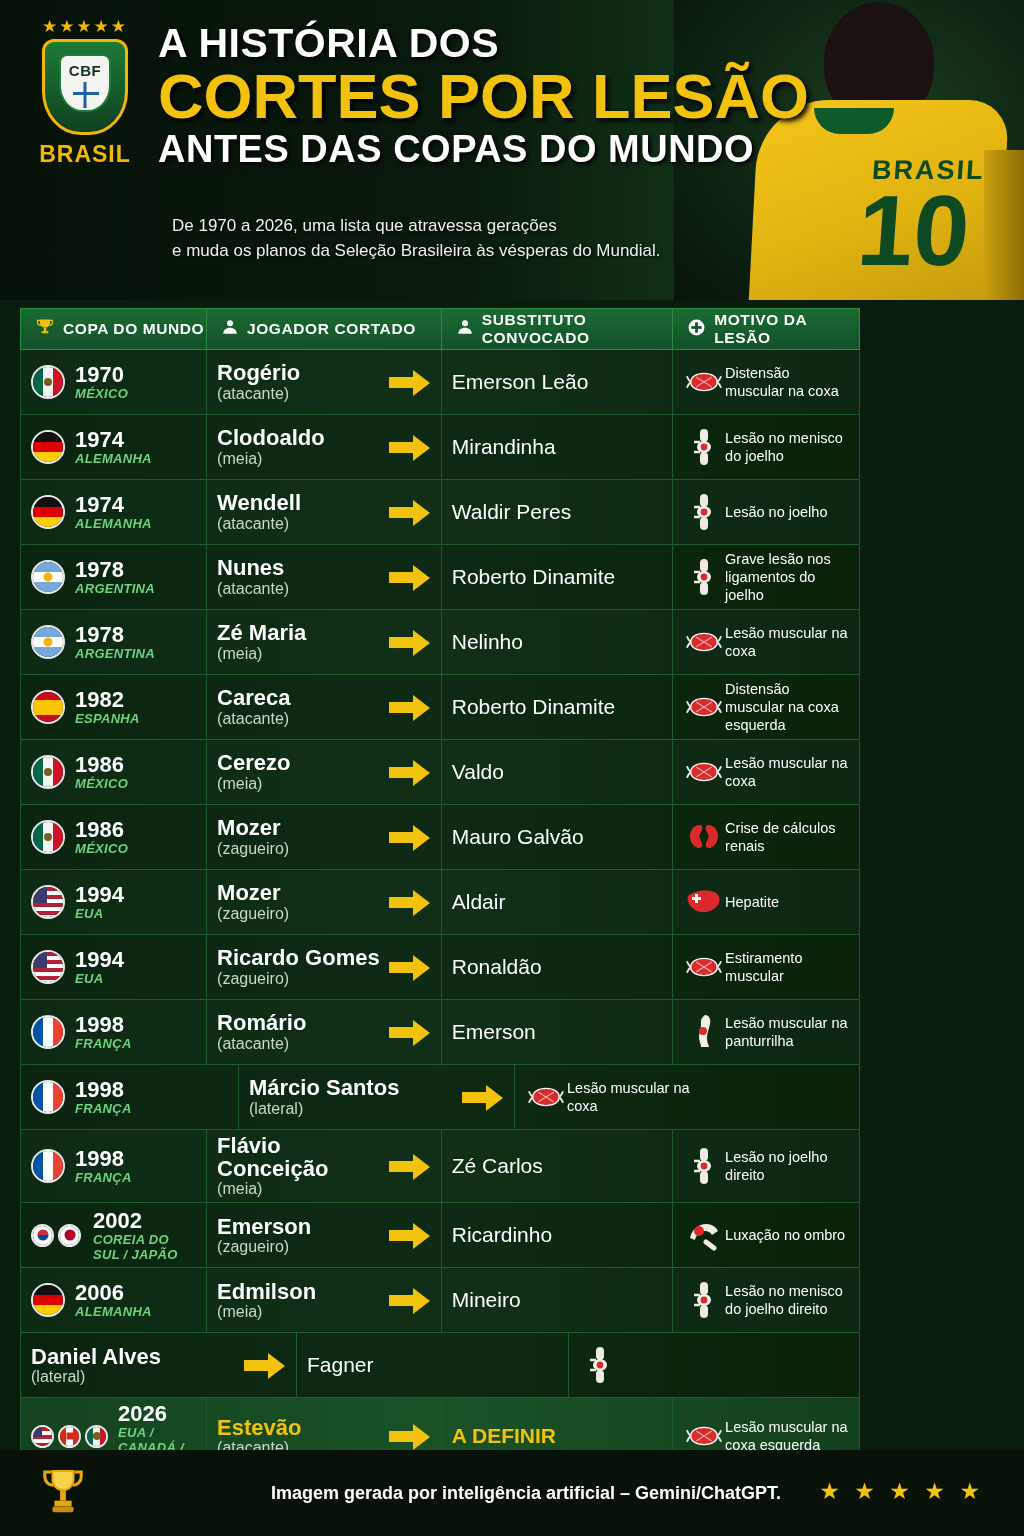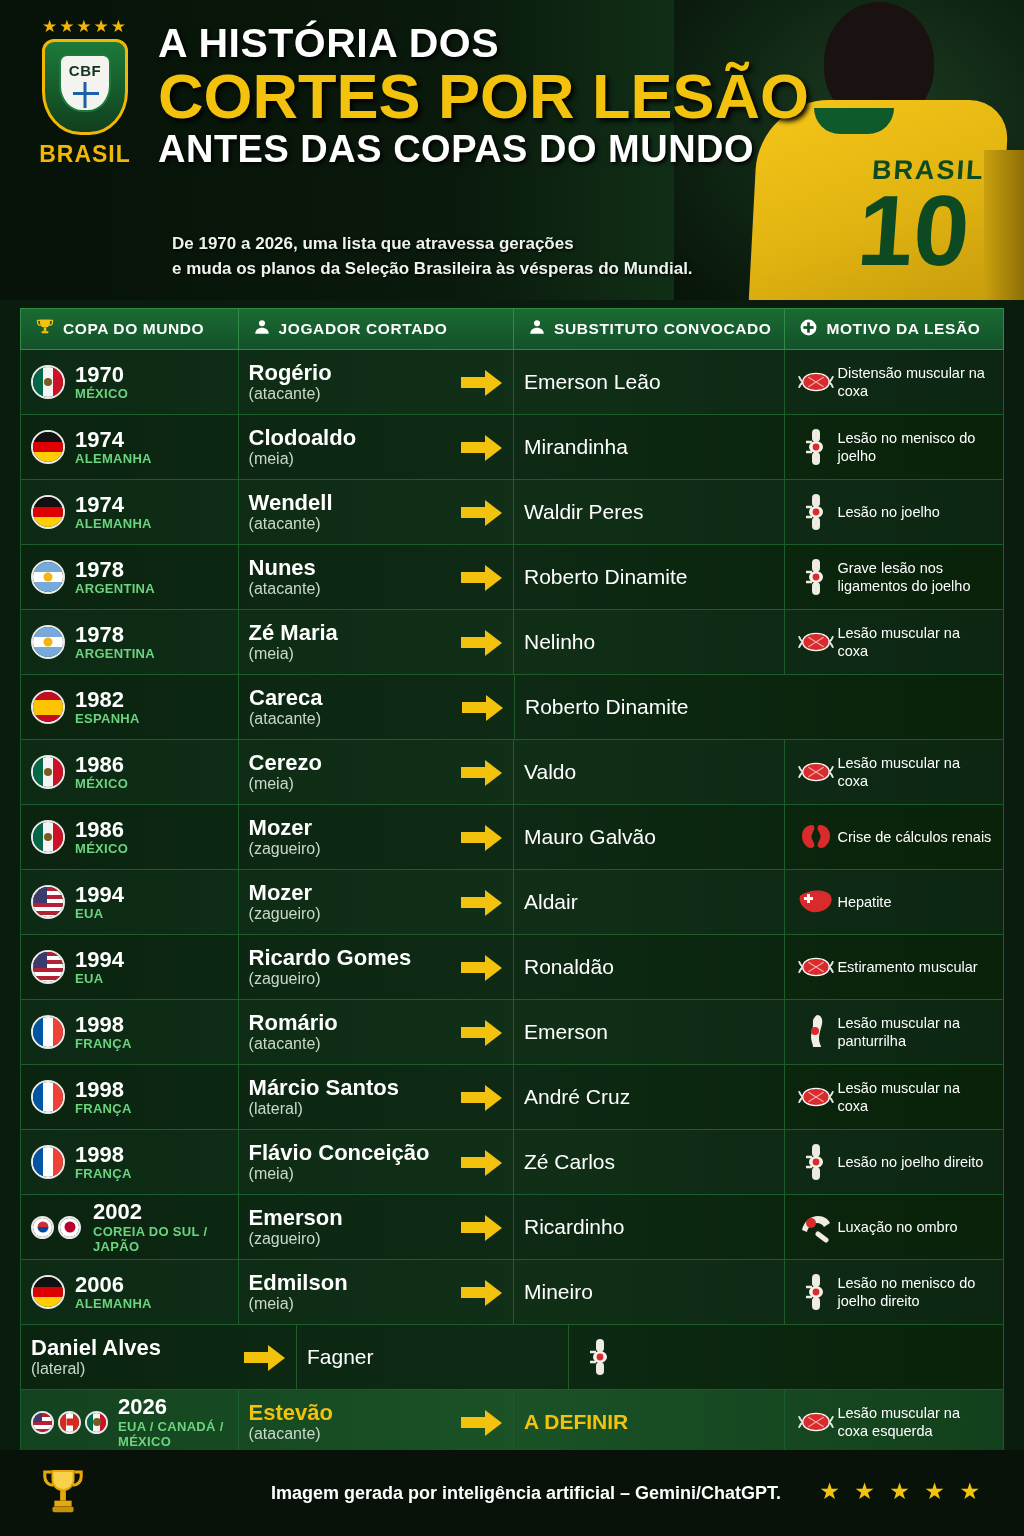--- a/index.html
+++ b/index.html
@@ -137,31 +137,30 @@
     line-height: 1.0; letter-spacing: 0px;
     text-shadow: 3px 3px 5px #000;
     white-space: nowrap;
   }
   .t3 {
     color: #fff; font-size: 38px; font-weight: bold;
     line-height: 1.15; letter-spacing: 0.5px;
     text-shadow: 2px 2px 4px #000;
   }
   .subtitle {
-    position: absolute; left: 172px; top: 232px;
+    position: absolute; left: 172px; top: 214px;
     color: #eef3ee; font-size: 17px; line-height: 1.45;
     text-shadow: 1px 1px 3px #000;
-    font-weight: bold;
   }
 
   
   .table {
     position: absolute;
     left: 20px; top: 308px;
-    width: 984px;
+    width: 840px;
   }
   .thead {
     display: flex;
     background: linear-gradient(180deg,#1b6b32 0%, #13512a 100%);
     border: 1px solid #2e8c47;
     height: 42px;
     align-items: center;
   }
   .th {
     color: #ffffff;
@@ -202,21 +201,21 @@
   .cell:last-child { border-right: none; }
 
   .flag {
     width: 34px; height: 34px; border-radius: 50%;
     border: 2px solid #eaeaea;
     flex: none; overflow: hidden; position: relative;
     margin-right: 10px;
   }
   .flag2 { width: 23px; height: 23px; margin-right: 4px; border-width: 2px; }
   .year { color: #ffffff; font-size: 22px; font-weight: bold; line-height: 1.05; }
-  .country { color: #6cd37f; font-size: 13px; font-weight: bold; letter-spacing: 0.3px; }
+  .country { color: #6cd37f; font-size: 13px; font-weight: bold; letter-spacing: 0.3px; font-style: italic; }
   .country.small { font-size: 13px; }
 
   .player-name { color: #ffffff; font-size: 22px; font-weight: bold; line-height: 1.05; }
   .player-name.gold { color: #f2c20c; }
   .player-pos { color: #c8d9c9; font-size: 16px; }
   .namecol { flex: 1; }
 
   .arrow {
     width: 42px; height: 26px; flex: none; margin-left: 6px;
     position: relative;
@@ -552,20 +551,30 @@
         <div class="player-pos">(atacante)</div>
       </div>
       <div class="arrow">
             <div class="shaft"></div>
             <div class="head"></div>
           </div>
     </div>
     <div class="cell c3">
       <div class="subname ">Roberto Dinamite</div>
     </div>
+    <div class="cell c4">
+      <span class="icon-med">
+            <svg width="38" height="34" viewBox="0 0 40 34">
+              <path d="M6 17c0-5 5-9 14-9s14 4 14 9-5 9-14 9S6 22 6 17z" fill="#d92b2b" stroke="#fff" stroke-width="1.4"></path>
+              <path d="M6 17c-3-3-4-6-4-6M6 17c-3 3-4 6-4 6M34 17c3-3 4-6 4-6M34 17c3 3 4 6 4 6" stroke="#e7e7e7" stroke-width="2" fill="none"></path>
+              <path d="M12 12l16 10M12 22l16-10" stroke="#fff" stroke-width="1.2" opacity=".6"></path>
+            </svg>
+          </span>
+      <div class="reason ">Distensão muscular na coxa esquerda</div>
+    </div>
       </div>
       <div class="row">
     <div class="cell c1">
       <span class="flag" style="display:inline-block;position:relative;">
             <span style="position:absolute;inset:0;display:flex">
               <i style="flex:1;background:#036847"></i>
               <i style="flex:1;background:#f4f4f4"></i>
               <i style="flex:1;background:#ce1126"></i>
             </span>
             <i style="position:absolute;left:50%;top:50%;transform:translate(-50%,-50%);width:8px;height:8px;border-radius:50%;background:#7a5c1e"></i>
@@ -760,23 +769,20 @@
     </div>
     <div class="cell c2">
       <div class="namecol">
         <div class="player-name ">Márcio Santos</div>
         <div class="player-pos">(lateral)</div>
       </div>
       <div class="arrow">
             <div class="shaft"></div>
             <div class="head"></div>
           </div>
-    </div>
-    <div class="cell c3">
-      <div class="subname ">André Cruz</div>
     </div>
     <div class="cell c4">
       <span class="icon-med">
             <svg width="38" height="34" viewBox="0 0 40 34">
               <path d="M6 17c0-5 5-9 14-9s14 4 14 9-5 9-14 9S6 22 6 17z" fill="#d92b2b" stroke="#fff" stroke-width="1.4"></path>
               <path d="M6 17c-3-3-4-6-4-6M6 17c-3 3-4 6-4 6M34 17c3-3 4-6 4-6M34 17c3 3 4 6 4 6" stroke="#e7e7e7" stroke-width="2" fill="none"></path>
               <path d="M12 12l16 10M12 22l16-10" stroke="#fff" stroke-width="1.2" opacity=".6"></path>
             </svg>
           </span>
       <div class="reason ">Lesão muscular na coxa</div>

